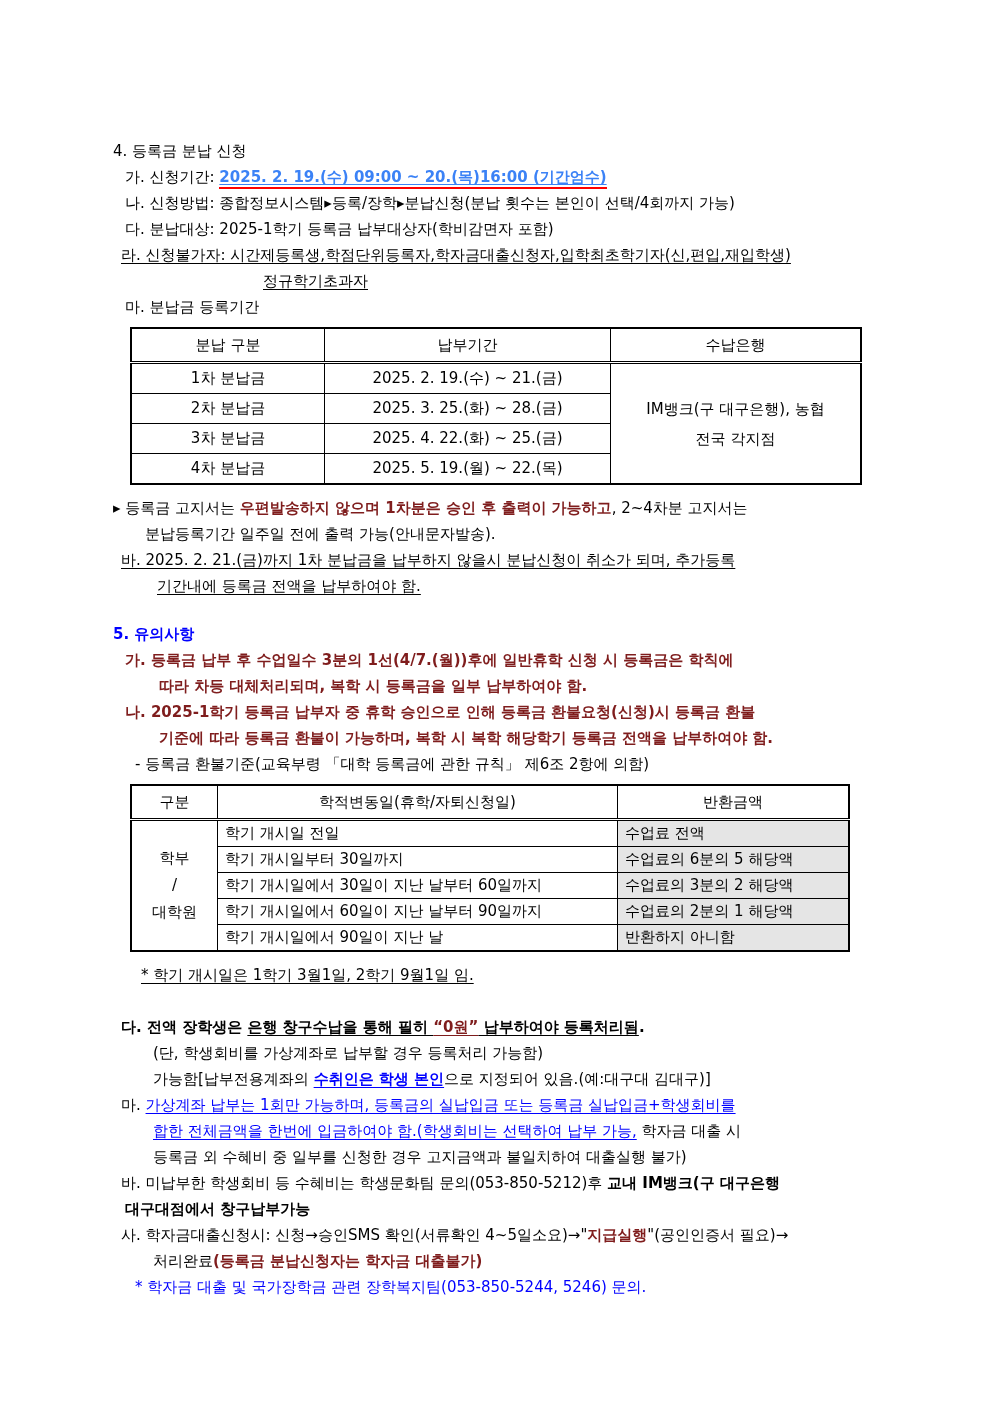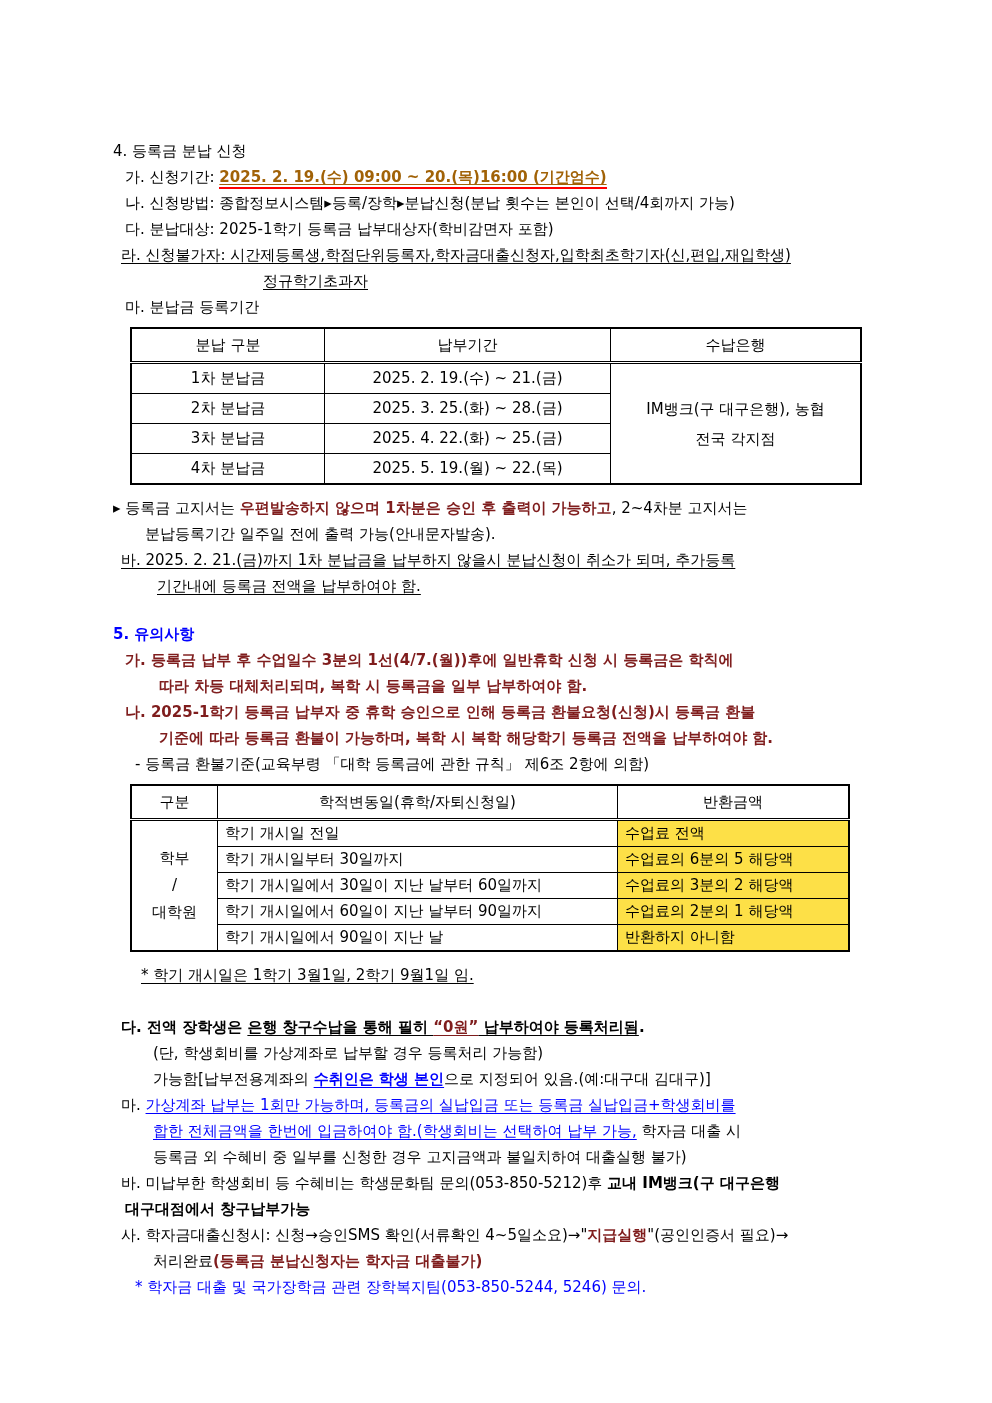--- a/index.html
+++ b/index.html
@@ -13,21 +13,21 @@
     color: #000000;
     overflow: hidden;
   }
   .content { position: absolute; left: 113px; top: 138px; width: 790px; }
   .line { line-height: 26px; white-space: pre; }
   .b { font-weight: bold; }
   .red { color: #7f1d1d; }
   .blue { color: #0000ff; }
   .u { text-decoration: underline; text-underline-offset: 3px; }
   .date-u {
-    color: #a16207; font-weight: bold;
+    color: #3b82f6; font-weight: bold;
     text-decoration: underline; text-underline-offset: 2px;
     border-bottom: 2px solid #ff0000; padding-bottom: 1px;
   }
   .ind-a { margin-left: 12px; }
   .ind-b { margin-left: 8px; }
   .ind-cont1 { margin-left: 150px; }
   .ind-note2 { margin-left: 32px; }
   .ind-ba2 { margin-left: 44px; }
   .ind-s5cont { margin-left: 46px; }
   .ind-refund { margin-left: 22px; }
@@ -42,21 +42,21 @@
   .tbl th { border-bottom: 3px double #000; height: 30px; }
   .t1 { width: 720px; }
   .t1 td { height: 27px; text-align: center; }
   .t1 .c1 { width: 190px; } .t1 .c2 { width: 283px; } .t1 .c3 { width: 247px; }
   .bank-cell { line-height: 30px; }
   .t2 { width: 710px; }
   .t2 td { height: 25px; padding: 0 7px; text-align: left; }
   .t2 .c1 { width: 85px; text-align: center; padding: 0; }
   .t2 .c2 { width: 397px; }
   .t2 .c3 { width: 228px; }
-  .shade { background: #fde047; margin-left: 36px; }
+  .shade { background: #e5e5e5; margin-left: 36px; }
   .group-cell { text-align: center; line-height: 27px; padding: 0; }
 </style>
 </head>
 <body>
 
 <div class="page">
   <div class="content">
 
     <div class="line"><span>4. 등록금 분납 신청</span></div>
 

